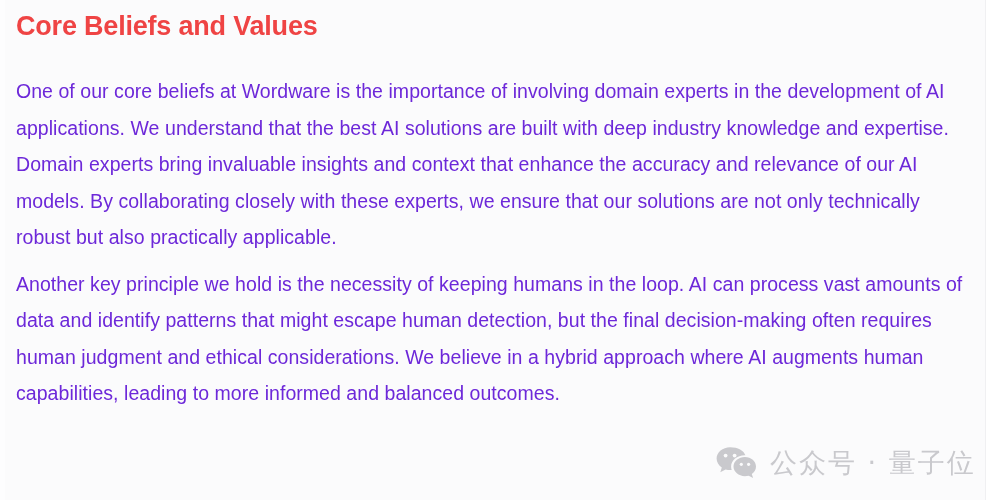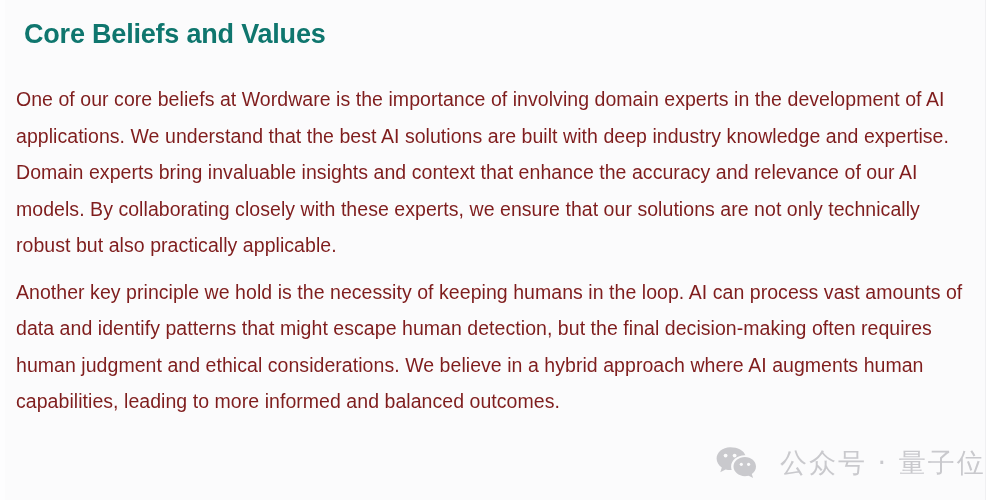--- a/index.html
+++ b/index.html
@@ -45,50 +45,50 @@
   }
 
   .content {
     position: absolute;
     left: 16px;
     top: 0;
     width: 962px;
   }
 
   .doc-heading {
-    margin: 8px;
+    margin: 0;
     padding-top: 9px;
     font-size: 27px;
     line-height: 34px;
     font-weight: 700;
     letter-spacing: -0.2px;
-    color: #0f766e;
+    color: #ef4444;
   }
 
   .doc-paragraph {
     margin: 0;
     font-size: 19.5px;
     line-height: 36.5px;
     font-weight: 400;
-    color: #7f1d1d;
+    color: #6d28d9;
     letter-spacing: 0.05px;
     text-rendering: optimizeLegibility;
   }
 
   .para-1 { margin-top: 30px; }
   .para-2 { margin-top: 10px; }
 
   
   .watermark {
     position: absolute;
     left: 716px;
     top: 446px;
     display: flex;
     align-items: center;
-    gap: 24px;
+    gap: 14px;
     opacity: 1;
     pointer-events: none;
   }
   .wm-logo {
     position: relative;
     width: 40px;
     height: 34px;
     flex: none;
   }
   .wm-text {

